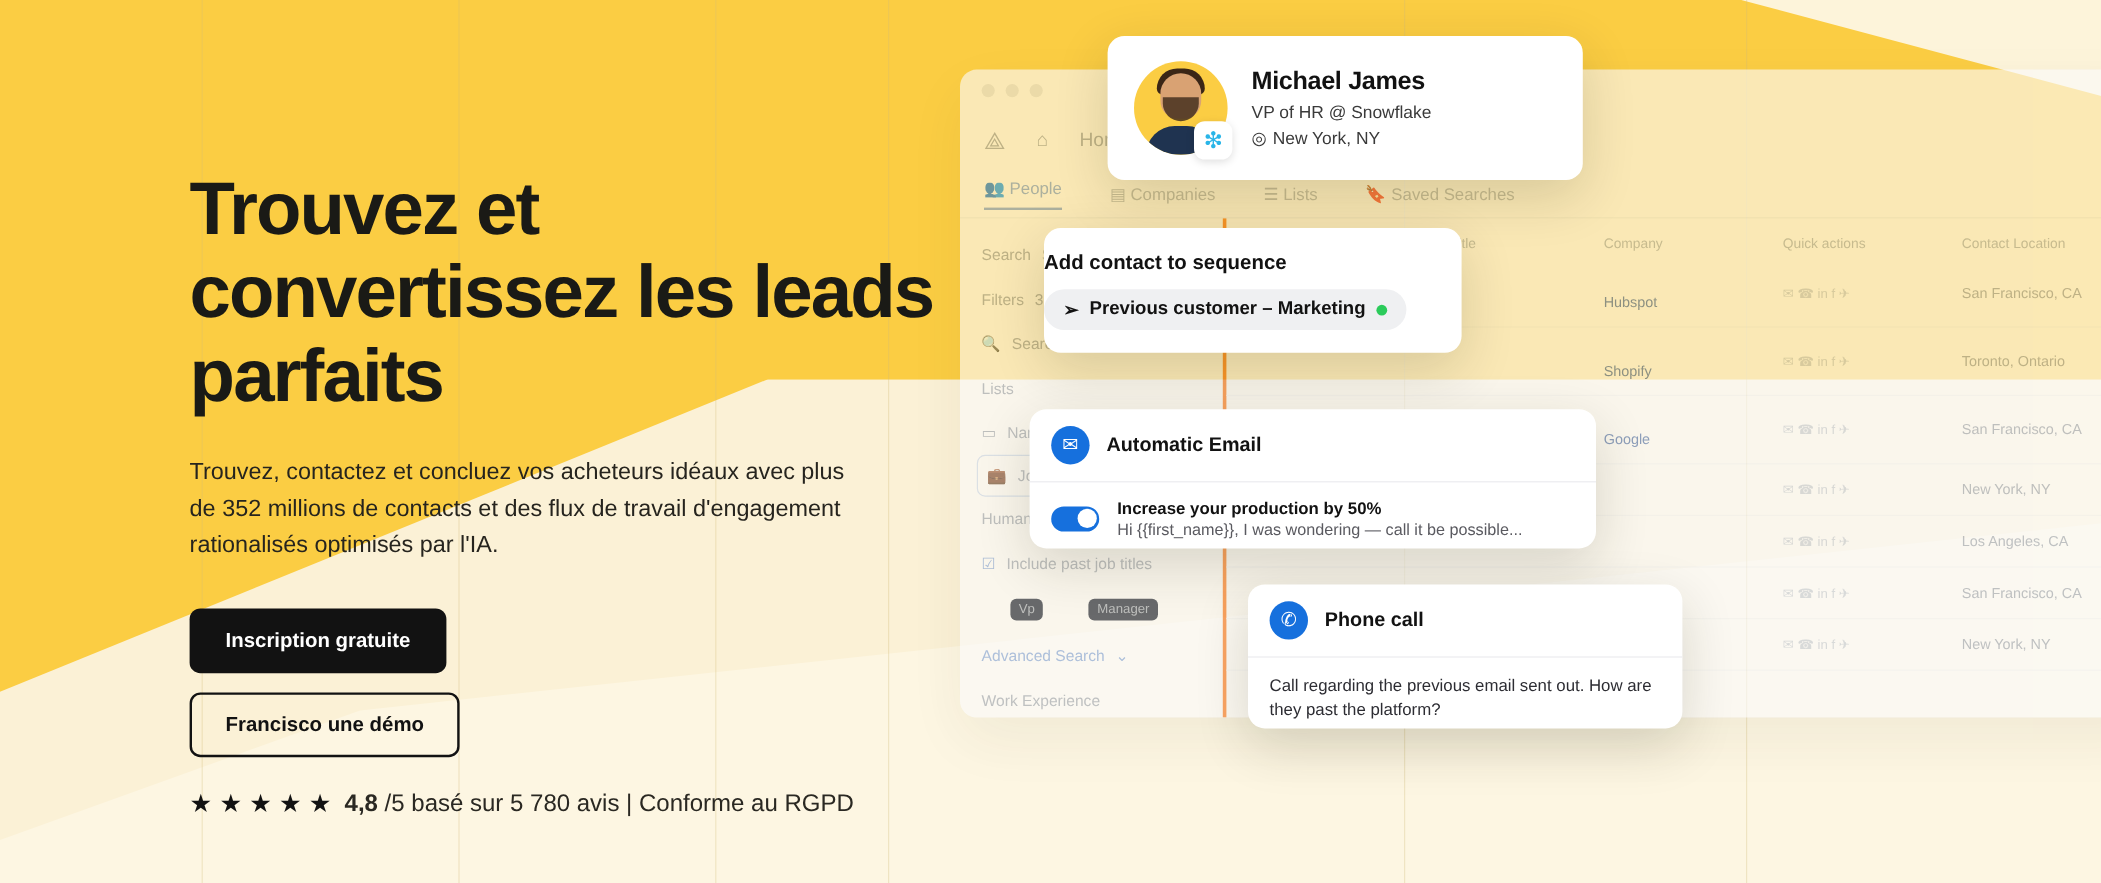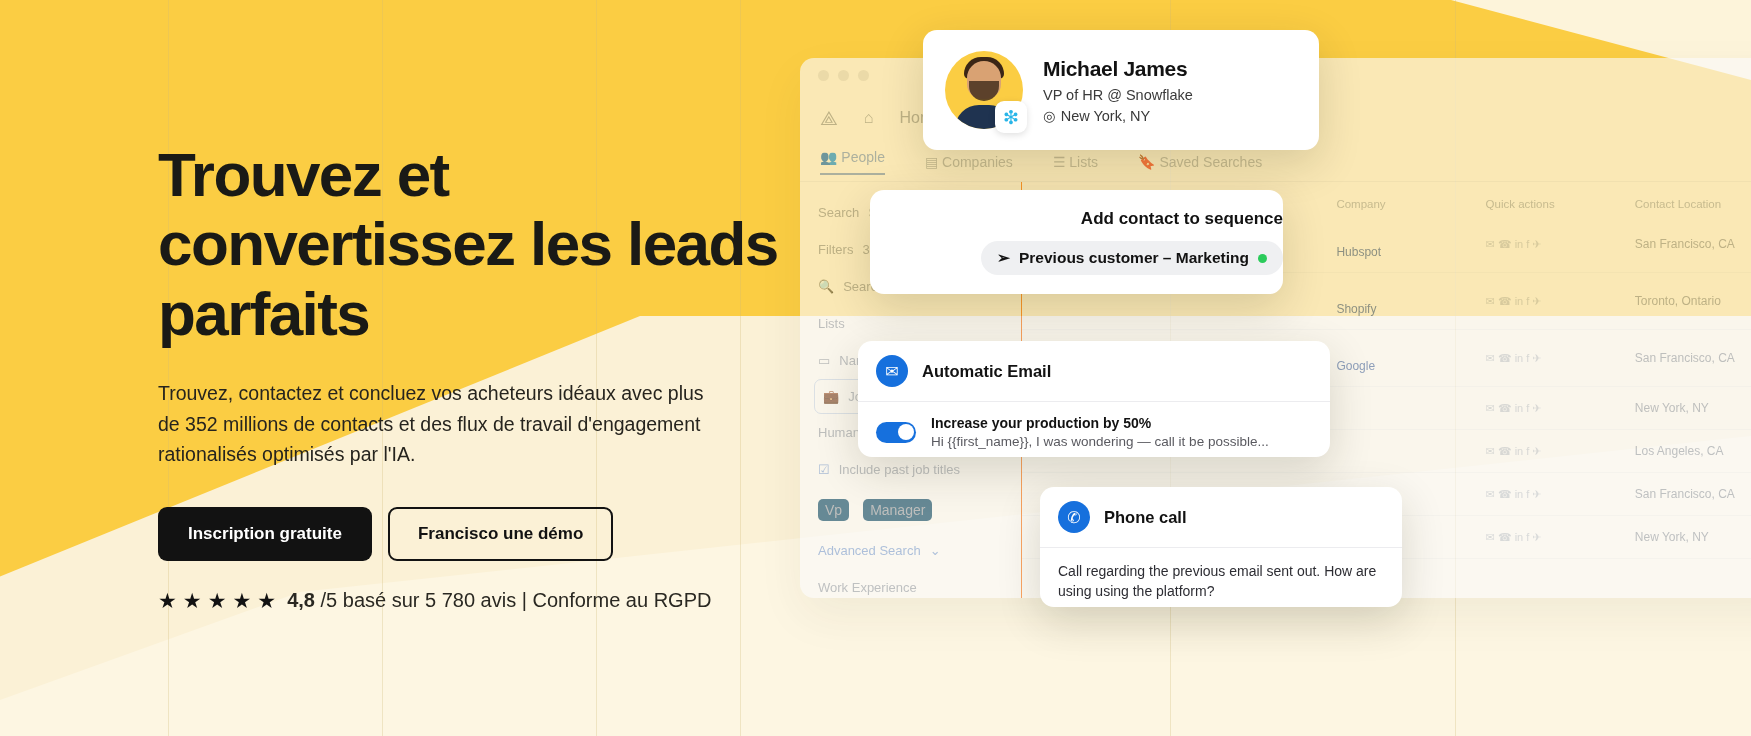--- a/index.html
+++ b/index.html
@@ -51,21 +51,21 @@
   .hero h1 {
     font-size: 62px; line-height: 1.12;
     font-weight: 700; letter-spacing: -1.6px;
     color: #1A1A16;
   }
   .hero p.sub {
     margin-top: 30px;
     font-size: 19.5px; line-height: 1.55;
     color: #26241E; max-width: 570px;
   }
-  .cta-row { margin-top: 38px; display: flex; gap: 16px; align-items: flex-start; }
+  .cta-row { margin-top: 38px; display: flex; gap: 16px; align-items: flex-start; flex-direction: column; }
   .btn {
     border-radius: 9px; font-size: 17px; font-weight: 700;
     cursor: pointer; display: inline-flex; align-items: center;
     justify-content: center; white-space: nowrap;
   }
   .btn-primary {
     background: #121212; color: #fff;
     padding: 0 30px; height: 54px; border: none;
   }
   .btn-ghost {
@@ -98,28 +98,28 @@
     color: #9AA1AE; font-size: 16px;
   }
   .appwin .tabs {
     position: absolute; left: 0; right: 0; top: 84px; height: 40px;
     display: flex; align-items: center; gap: 40px; padding-left: 20px;
     color: #A8B0BD; font-size: 14px; border-bottom: 1px solid #ECEDF1;
   }
   .appwin .tabs .active { color: #7D9FD6; border-bottom: 2px solid #7D9FD6; padding-bottom: 8px; }
   .appwin .body { position: absolute; top: 124px; left: 0; right: 0; bottom: 0; display: flex; }
   .appwin .lpanel {
-    width: 222px; border-right: 1px solid #f97316; padding: 12px 14px;
+    width: 222px; border-right: 3px solid #f97316; padding: 12px 14px;
     color: #9AA1AE; font-size: 13px;
   }
   .appwin .lrow { display: flex; align-items: center; gap: 9px; padding: 11px 4px; }
   .appwin .lrow.boxed { border: 1px solid #C8D6EE; border-radius: 7px; padding: 9px 8px; }
   .appwin .chip {
-    display: inline-block; background: #0c4a6e; border-radius: 5px;
-    padding: 3px 7px; font-size: 14px; margin-right: 5px; color: #9AA1AE;
+    display: inline-block; background: #0f172a; border-radius: 5px;
+    padding: 3px 7px; font-size: 11px; margin-right: 5px; color: #9AA1AE; margin-left: 24px;
   }
   .appwin .rpanel { flex: 1; padding: 10px 0; }
   .appwin .thead {
     display: flex; gap: 0; padding: 6px 16px; color: #A8B0BD; font-size: 11.5px;
   }
   .appwin .thead span { flex: 1; }
   .appwin .trow {
     display: flex; align-items: center; gap: 0; padding: 13px 16px;
     border-bottom: 1px solid #F1F2F5; font-size: 12px; color: #9AA1AE;
   }
@@ -154,22 +154,22 @@
     position: absolute; right: -4px; bottom: -4px; width: 32px; height: 32px;
     background: #fff; border-radius: 9px; display: flex; align-items: center;
     justify-content: center; box-shadow: 0 2px 7px rgba(0,0,0,.13);
     color: #29B5E8; font-size: 19px; line-height: 1;
   }
   .c-name { font-size: 21px; font-weight: 700; color: #121212; letter-spacing: -.3px; }
   .c-role { font-size: 14.5px; color: #3A3A3A; margin-top: 6px; }
   .c-loc  { font-size: 14.5px; color: #3A3A3A; margin-top: 5px; display: flex; align-items: center; gap: 5px; }
 
   
-  #sequence-card { left: 870px; top: 190px; width: 413px; height: 104px;
-    display: flex; flex-direction: column; align-items: flex-end; justify-content: center; gap: 12px; }
+  #sequence-card { left: 870px; top: 190px; width: 348px; height: 104px;
+    display: flex; flex-direction: column; align-items: flex-start; justify-content: center; gap: 12px; }
   .seq-title { font-size: 17px; font-weight: 700; color: #121212; }
   .seq-pill {
     background: #EFF0F2; border-radius: 20px; height: 34px;
     display: flex; align-items: center; gap: 9px; padding: 0 16px;
     font-size: 15.5px; font-weight: 700; color: #121212;
   }
   .dot-green { width: 9px; height: 9px; border-radius: 50%; background: #2BCB5B; }
 
   
   #email-card { left: 858px; top: 341px; width: 472px; height: 116px; }
@@ -419,16 +419,16 @@
         <div class="ec-snippet">Hi {{first_name}},  I was wondering — call it be possible...</div>
       </div>
     </div>
   </div>
 
   <div class="card" id="phone-card">
     <div class="pc-head">
       <span class="circ-icon">✆</span>
       <span class="pc-title">Phone call</span>
     </div>
-    <div class="pc-body">Call regarding the previous email sent out. How are using using the platform?</div>
+    <div class="pc-body">Call regarding the previous email sent out. How are they past the platform?</div>
   </div>
 
 </div>
 
 </body></html>

